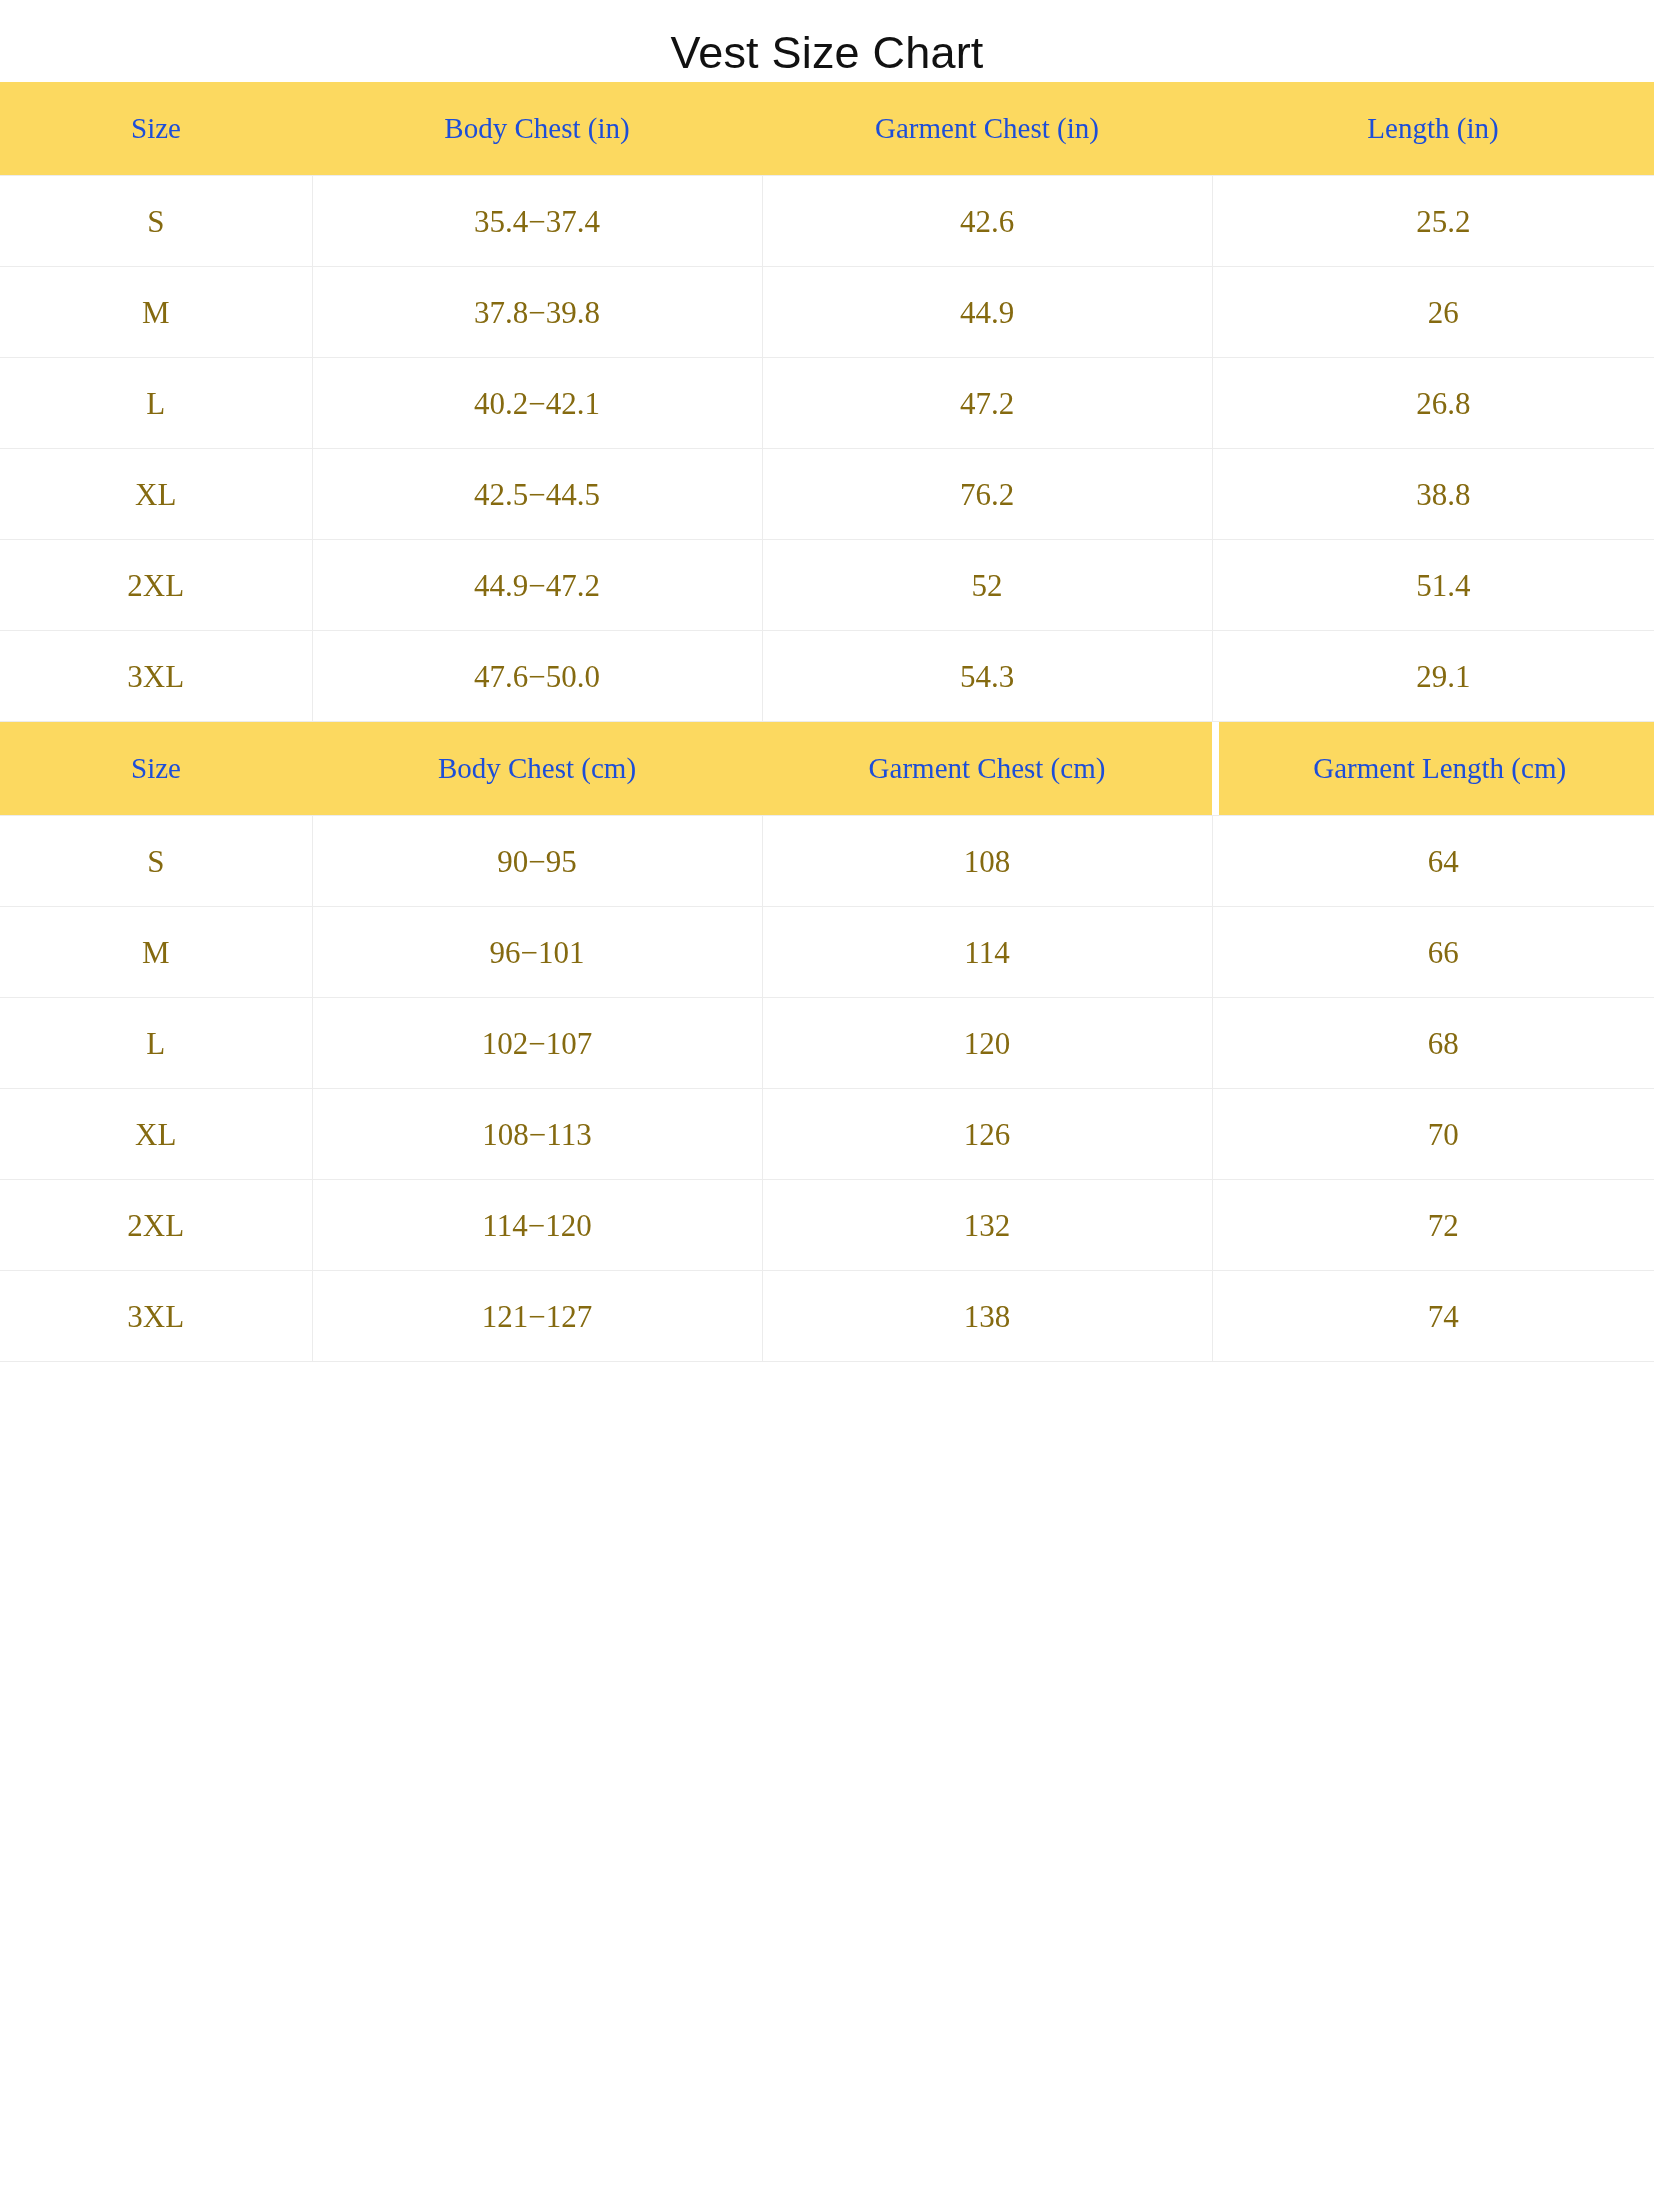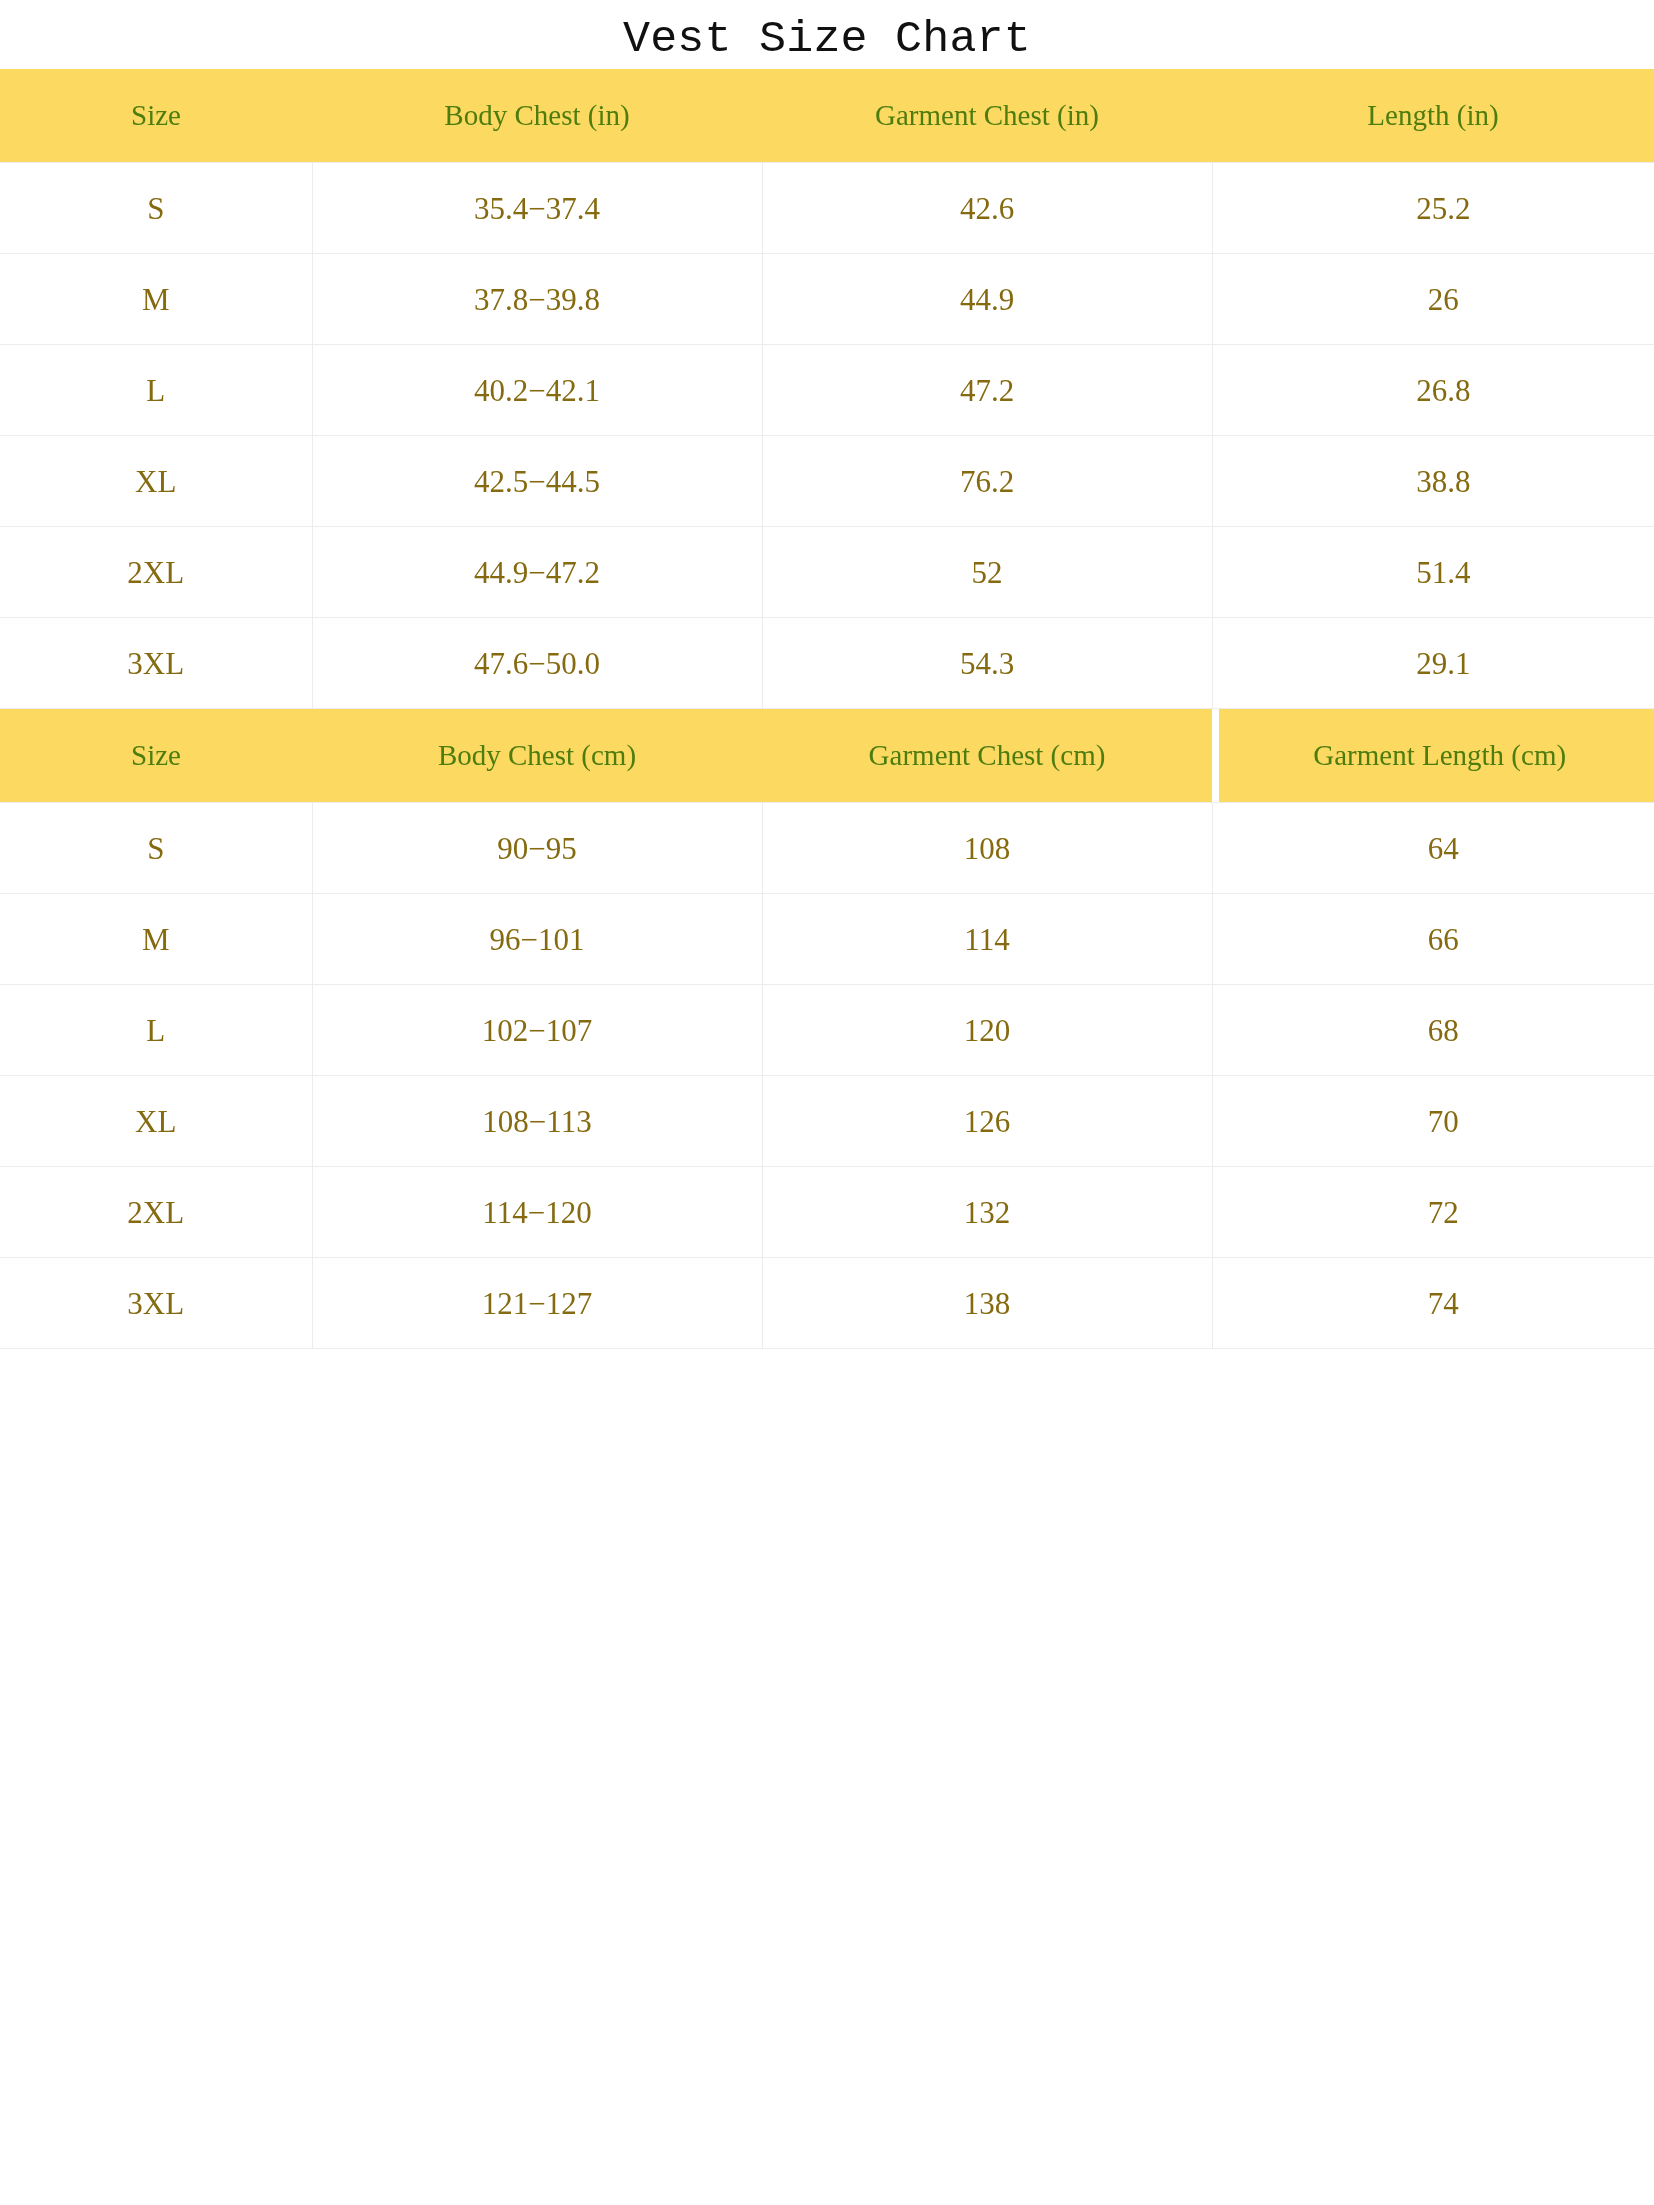--- a/index.html
+++ b/index.html
@@ -16,46 +16,46 @@
   }
 
   .sheet {
     width: 1654px;
     height: 2205px;
     position: relative;
     background: #ffffff;
   }
 
   .chart-title {
-    font-family: Liberation Mono, monospace;
+    font-family: Liberation Sans, sans-serif;
     font-size: 45px;
     font-weight: 400;
     color: #111111;
     text-align: center;
     line-height: 59px;
     height: 59px;
     margin: 0;
-    padding-top: 10px;
+    padding-top: 23px;
     letter-spacing: 0.2px;
   }
 
   table.size-table {
     width: 1654px;
     border-collapse: collapse;
     table-layout: fixed;
   }
 
   table.size-table col.c-size     { width: 312px; }
   table.size-table col.c-body     { width: 450px; }
   table.size-table col.c-garment  { width: 450px; }
   table.size-table col.c-length   { width: 442px; }
 
   thead.header-band th {
     background: #fcd960;
-    color: #4d7c0f;
+    color: #1d4ed8;
     font-family: "Liberation Serif", "DejaVu Serif", serif;
     font-size: 29px;
     font-weight: 400;
     text-align: center;
     vertical-align: middle;
     height: 93px;
     padding: 0 3.4px;
     border: none;
     white-space: nowrap;
     overflow: visible;

